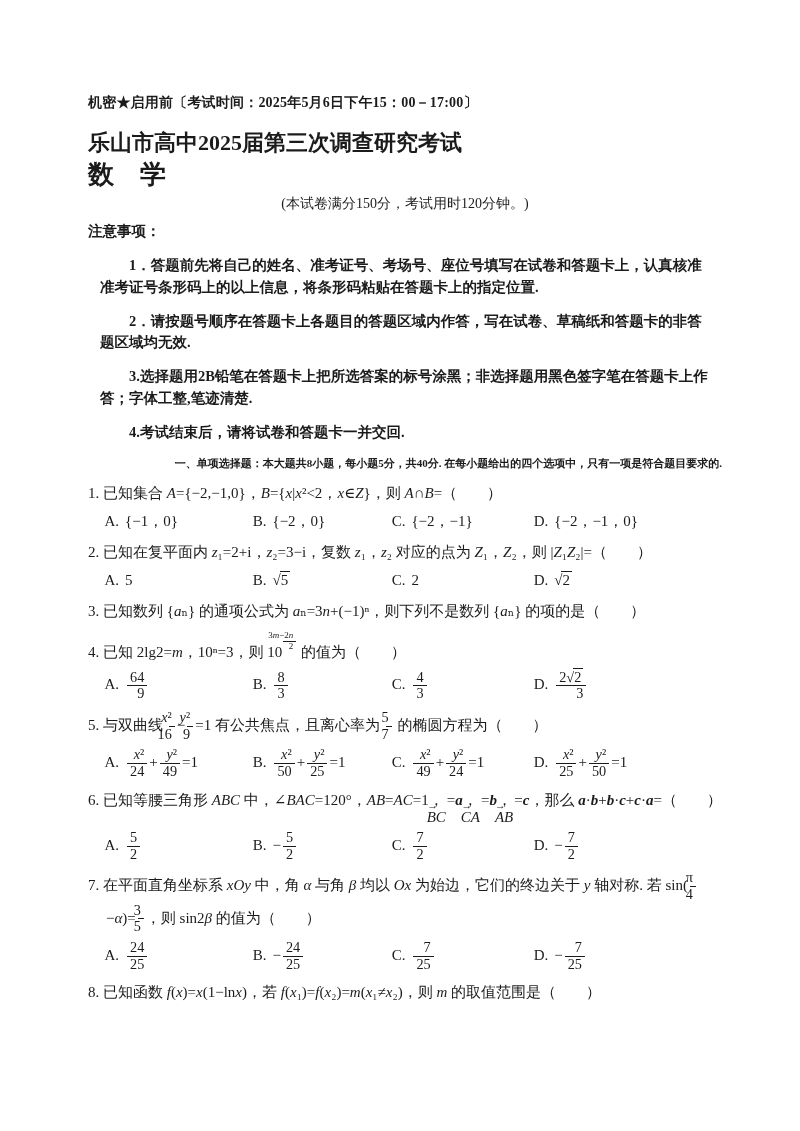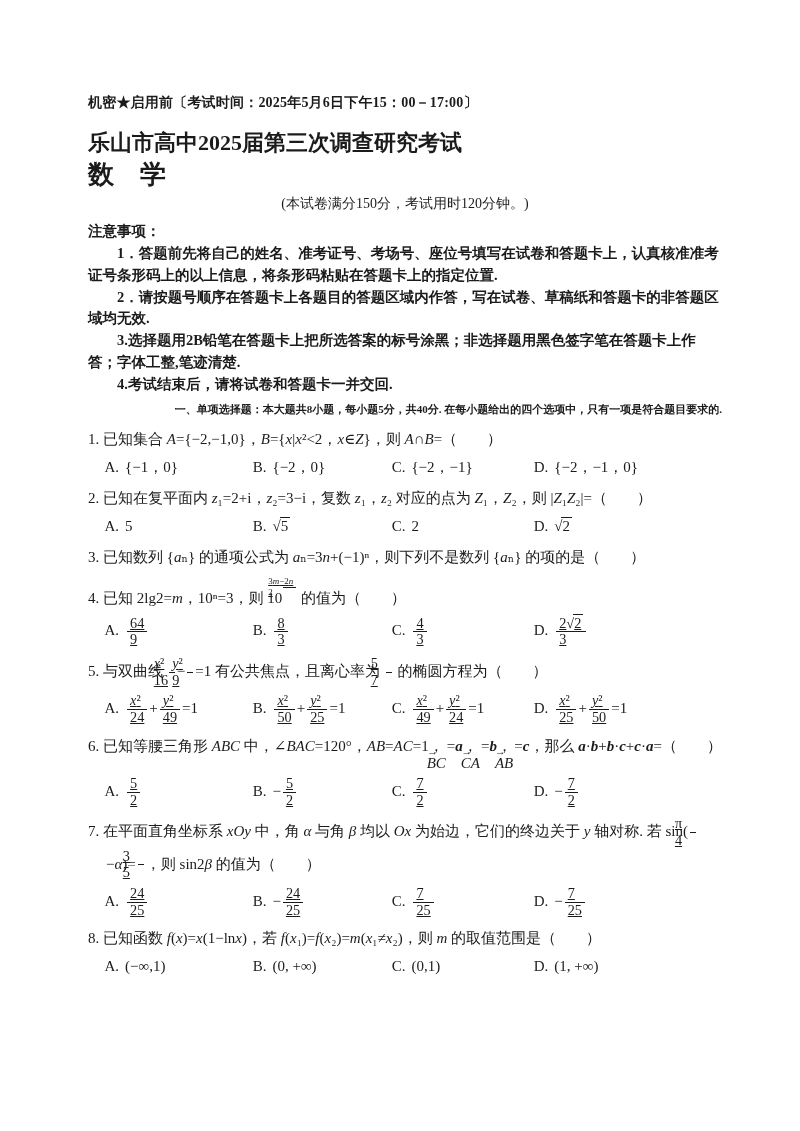--- a/index.html
+++ b/index.html
@@ -7,35 +7,35 @@
     width:800px;height:1131px;margin:0 auto;background:#ffffff;color:#1b1b1b;
     font-family:"Liberation Serif","DejaVu Serif",serif;
     box-sizing:border-box;padding:94px 78px 2px 88px;overflow:hidden;
   }
   .conf-line{font-size:14px;font-weight:bold;letter-spacing:0.2px;}
   .title{font-size:22px;font-weight:bold;text-align:left;margin:16px 0 0;line-height:1.35;}
   .subject{font-size:26px;font-weight:bold;margin:0 0 0;line-height:1.3;}
   .paper-info{font-size:14px;text-align:center;margin-top:4px;}
   .notes{margin-top:8px;}
   .notes-heading{font-size:14.5px;font-weight:bold;line-height:1.5;}
-  .note{font-size:14.5px;line-height:1.5;margin:0;text-indent:2em;font-weight:bold;
+  .note{font-size:14.5px;line-height:1.5;margin:12px;text-indent:2em;font-weight:bold;
         font-family:"Liberation Serif","DejaVu Serif",serif;}
   .section-heading{font-size:11px;font-weight:bold;line-height:1.6;margin-top:6px;text-align:right;}
   .question{margin-top:8px;}
   .stem{font-size:15px;line-height:1.65;margin:0;padding-left:1.2em;text-indent:-1.2em;}
   .options{display:flex;align-items:center;padding-left:1.1em;margin:5px 0 2px;font-size:15px;line-height:1.4;}
   .opt{flex:0 0 auto;}
   .opt:nth-child(1){width:24%;}
   .opt:nth-child(2){width:22.5%;}
   .opt:nth-child(3){width:23%;}
   .opt:nth-child(4){width:30.5%;}
   .opt-label{margin-right:6px;}
   .it{font-style:italic;}
   .bi{font-style:italic;font-weight:bold;}
-  .frac{display:inline-block;vertical-align:middle;text-align:left;line-height:1.1;margin:0 2px;font-size:0.95em;text-decoration:underline;}
+  .frac{display:inline-block;vertical-align:middle;text-align:right;line-height:1.1;margin:0 2px;font-size:0.95em;}
   .frac .num,.frac .den{display:block;padding:0 3px;}
   .frac .den{border-top:1.2px solid #1b1b1b;}
   .frac.supfrac{font-size:0.6em;vertical-align:0.85em;margin:0 1px;}
   .sqrt{white-space:nowrap;}
   .sqrt .rsign{display:inline-block;}
   .sqrt .rad{border-top:1px solid #1b1b1b;padding:0 2px 0 1px;margin-left:-1px;}
   .vec{display:inline-flex;flex-direction:column;align-items:center;vertical-align:-0.3em;line-height:1;margin:0 1px;}
   .vec .varrow{font-size:0.7em;line-height:0.55;margin-bottom:1px;}
   .vec .vbody{font-style:italic;}
 </style>
@@ -128,22 +128,16 @@
       <div class="options">
         <span class="opt"><span class="opt-label">A.</span><span class="opt-content"><span class="frac"><span class="num">24</span><span class="den">25</span></span></span></span>
         <span class="opt"><span class="opt-label">B.</span><span class="opt-content">−<span class="frac"><span class="num">24</span><span class="den">25</span></span></span></span>
         <span class="opt"><span class="opt-label">C.</span><span class="opt-content"><span class="frac"><span class="num">7</span><span class="den">25</span></span></span></span>
         <span class="opt"><span class="opt-label">D.</span><span class="opt-content">−<span class="frac"><span class="num">7</span><span class="den">25</span></span></span></span>
       </div>
     </div>
 
     <div class="question">
       <p class="stem">8. 已知函数 <span class="it">f</span>(<span class="it">x</span>)=<span class="it">x</span>(1−ln<span class="it">x</span>)，若 <span class="it">f</span>(<span class="it">x</span>₁)=<span class="it">f</span>(<span class="it">x</span>₂)=<span class="it">m</span>(<span class="it">x</span>₁≠<span class="it">x</span>₂)，则 <span class="it">m</span> 的取值范围是（　　）</p>
-      <div class="options">
-        <span class="opt"><span class="opt-label">A.</span><span class="opt-content">(−∞,1)</span></span>
-        <span class="opt"><span class="opt-label">B.</span><span class="opt-content">(0, +∞)</span></span>
-        <span class="opt"><span class="opt-label">C.</span><span class="opt-content">(0,1)</span></span>
-        <span class="opt"><span class="opt-label">D.</span><span class="opt-content">(1, +∞)</span></span>
-      </div>
     </div>
 
   </div>
 </div>
 
 </body></html>

